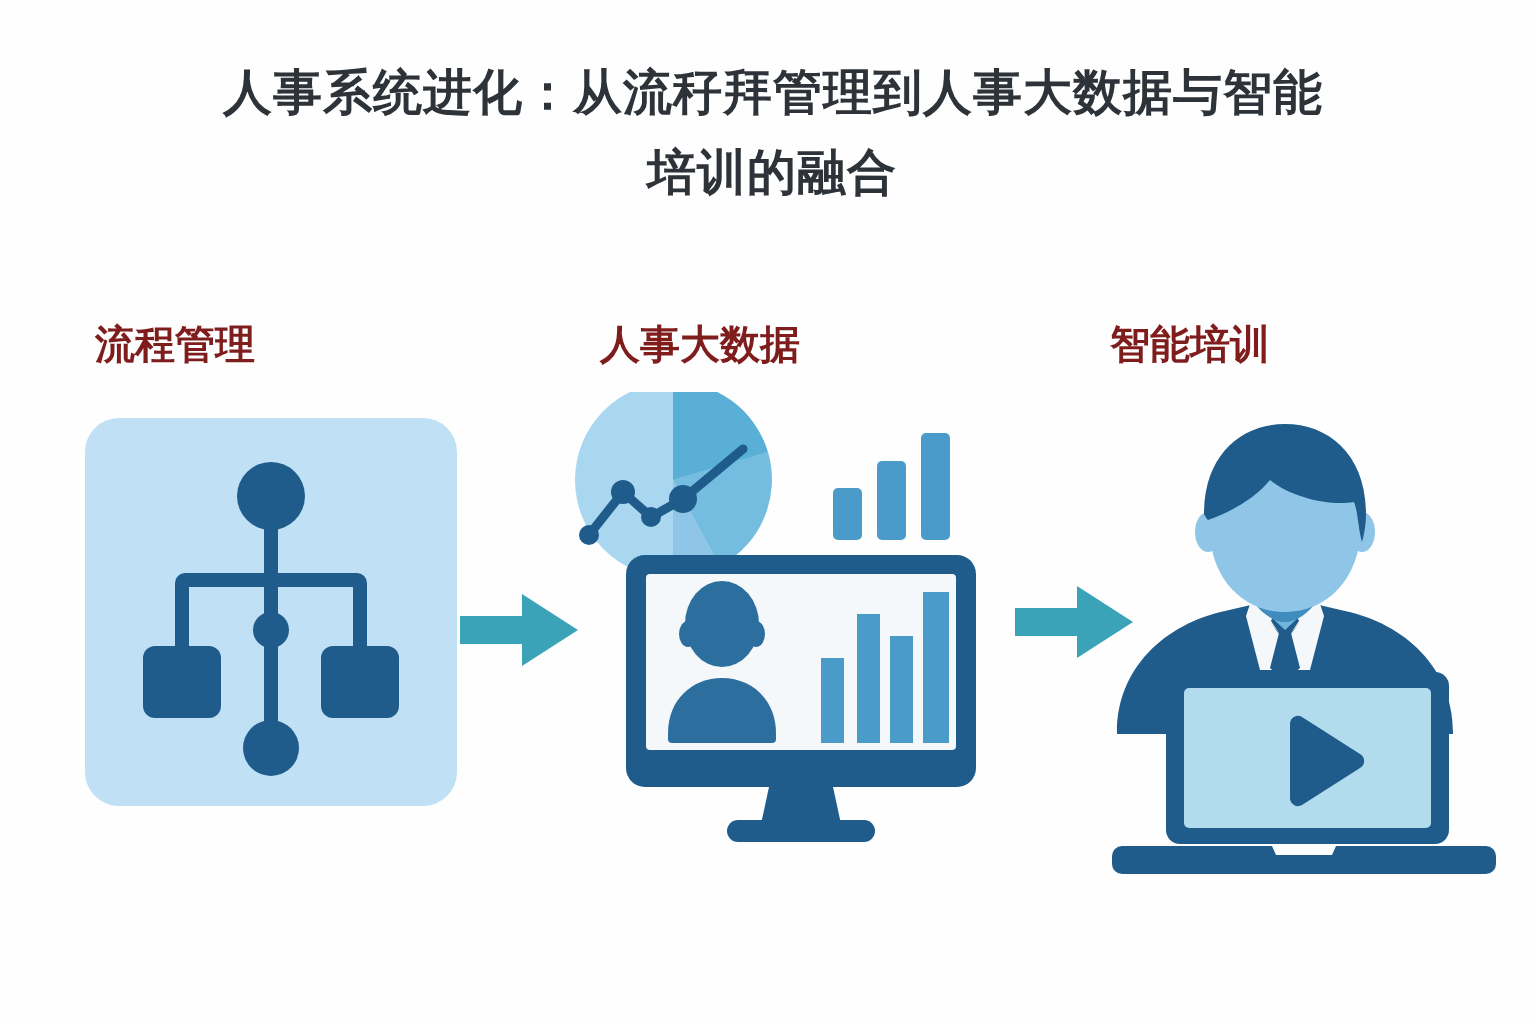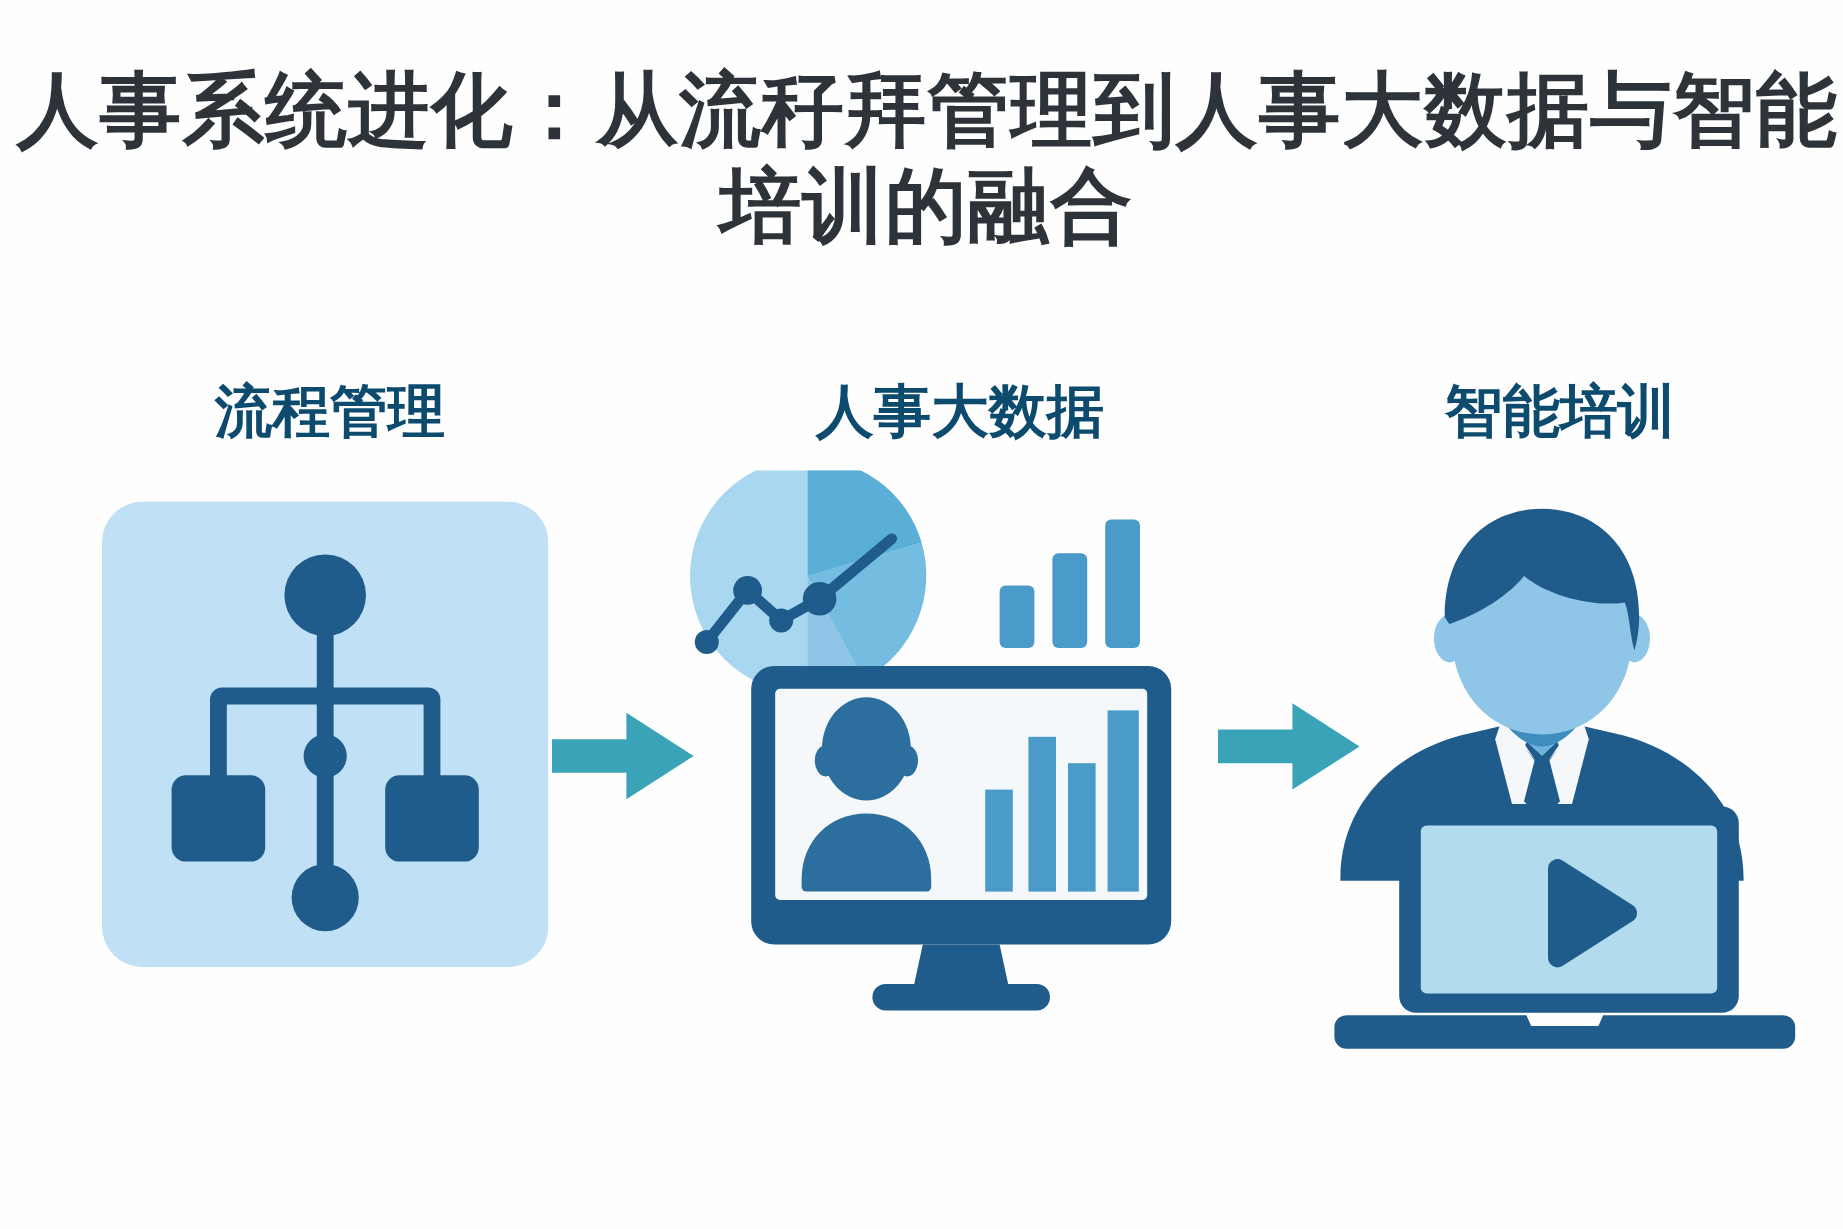--- a/index.html
+++ b/index.html
@@ -22,37 +22,36 @@
   
   .title-block {
     position: absolute;
     left: 0;
     top: 52px;
     width: 1536px;
     text-align: center;
   }
   .title-line {
     color: #2d3338;
-    font-size: 68px;
+    font-size: 49px;
     font-weight: bold;
     line-height: 80px;
     letter-spacing: 1px;
     white-space: nowrap;
   }
   .title-line-1 { padding-left: 10px; }
   .title-line-2 { padding-left: 8px; }
 
   
   .col-label {
     position: absolute;
-    color: #0c4a6e;
-    font-size: 48px;
+    color: #7f1d1d;
+    font-size: 40px;
     font-weight: bold;
     white-space: nowrap;
-    text-align: center;
     line-height: 52px;
   }
   #label-process   { left: 95px;   top: 318px; width: 360px; }
   #label-bigdata   { left: 600px;  top: 318px; width: 400px; }
   #label-training  { left: 1110px; top: 318px; width: 380px; }
 
   
   .art { position: absolute; }
 
   #art-flow     { left: 85px;  top: 418px; width: 372px; height: 388px; }

